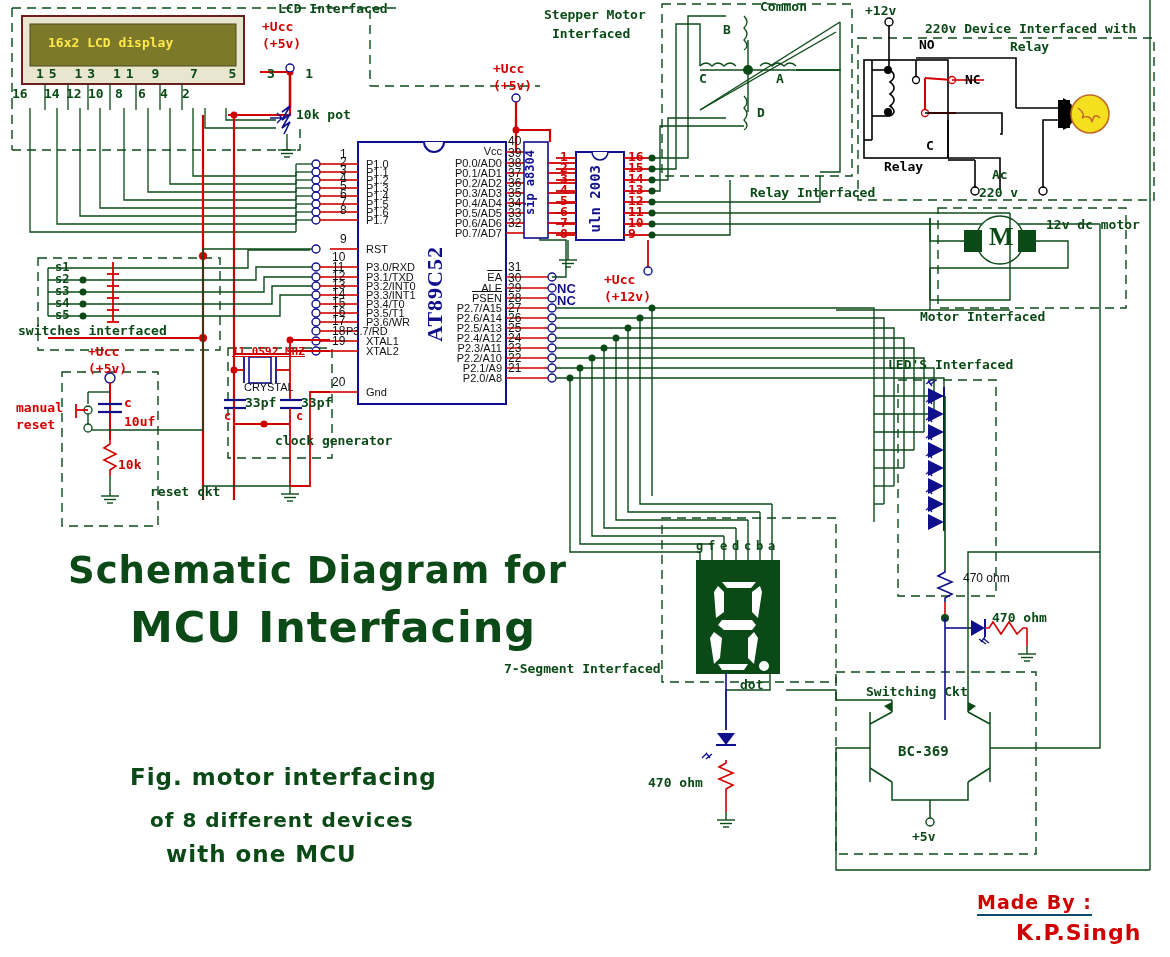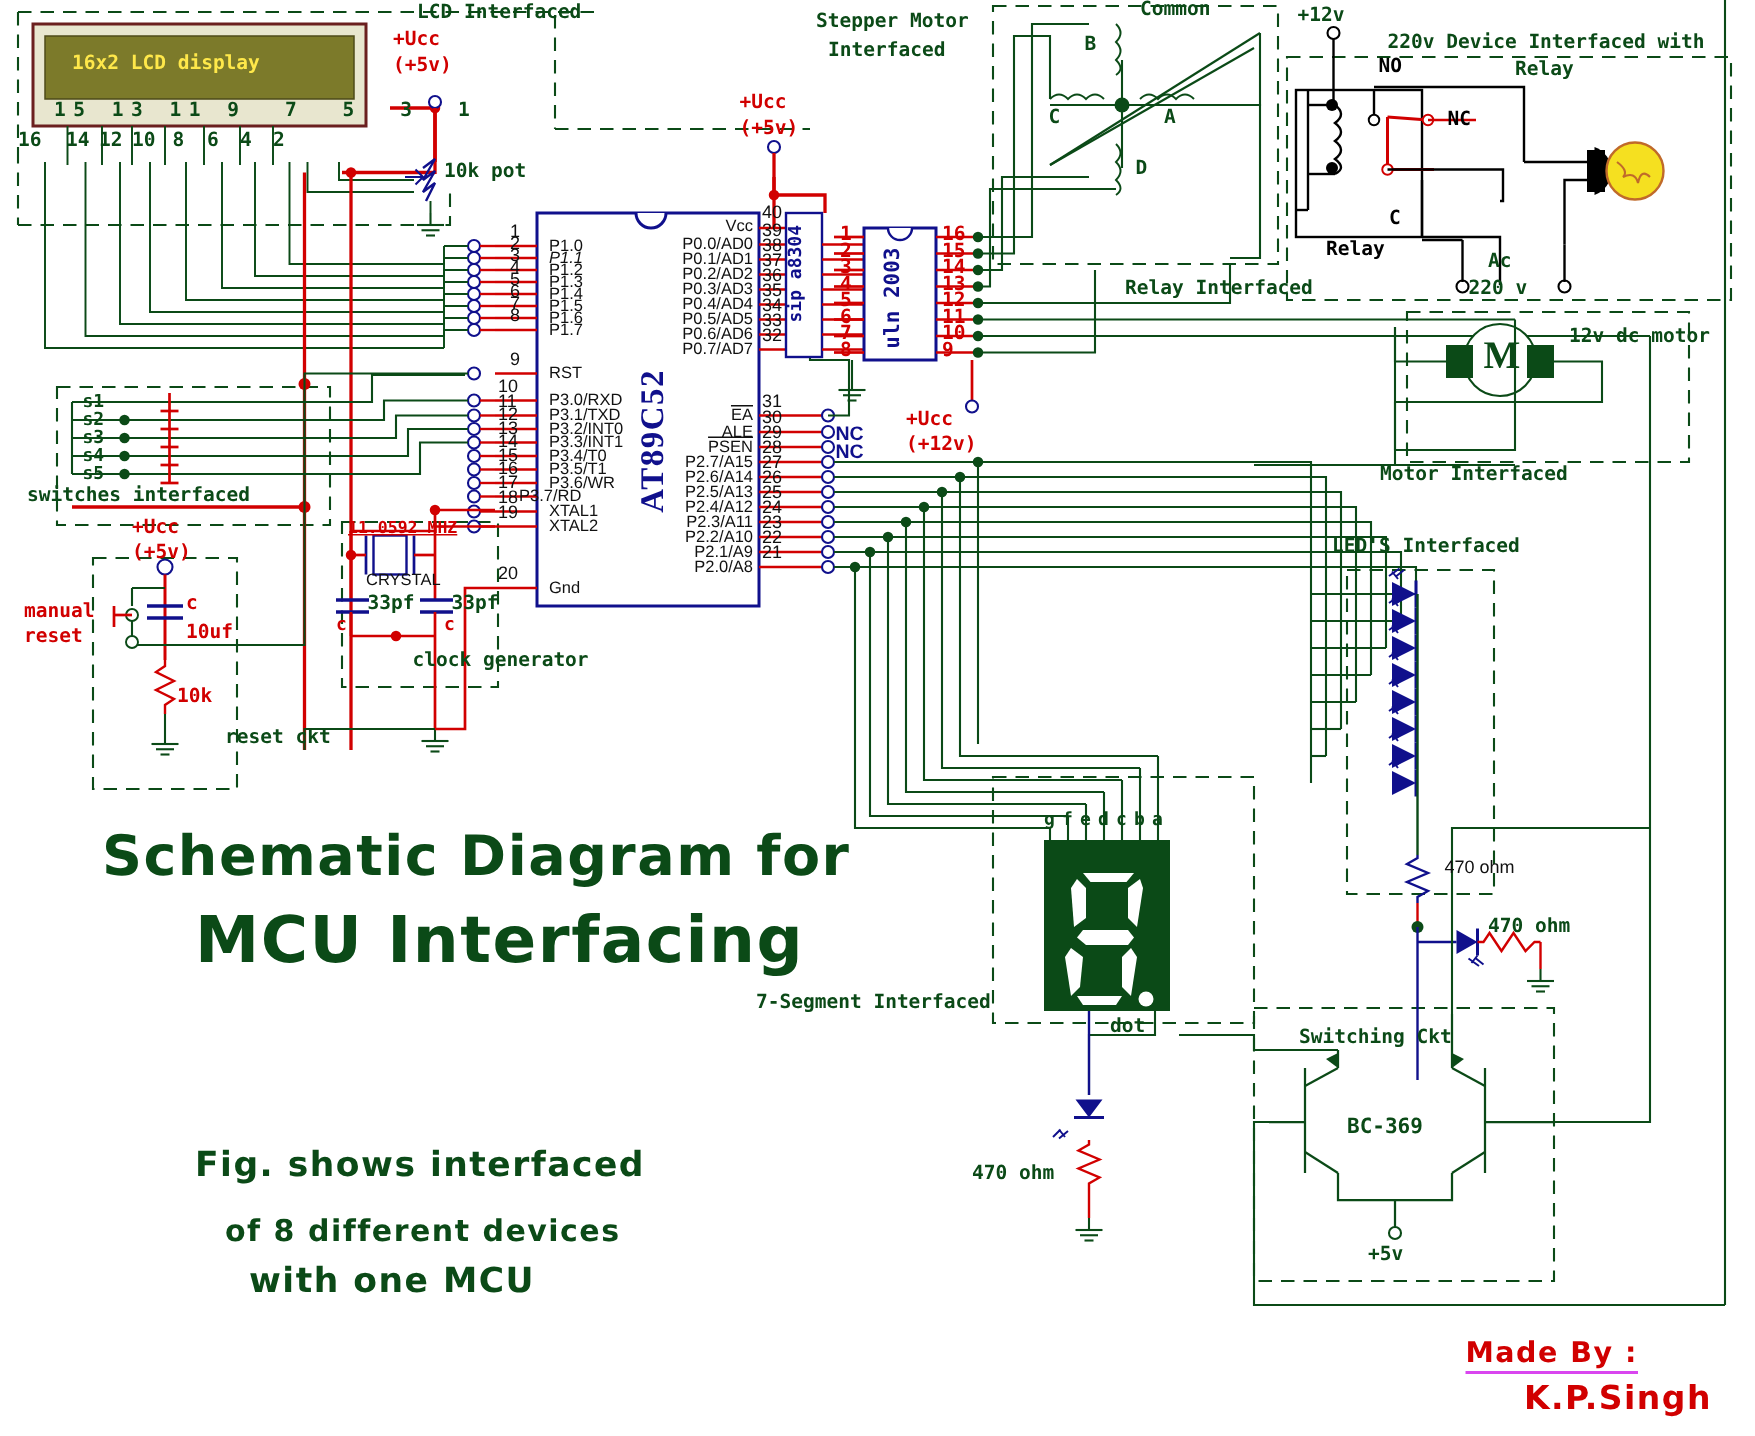--- a/index.html
+++ b/index.html
@@ -731,21 +731,21 @@
 <div class="lbl dgreenbold mono" style="left:301px;top:396px;font-size:13px;">33pf</div>
 <div class="lbl red mono" style="left:224px;top:410px;font-size:12px;font-weight:bold;">c</div>
 <div class="lbl red mono" style="left:296px;top:410px;font-size:12px;font-weight:bold;">c</div>
 <div class="lbl dgreenbold mono" style="left:275px;top:434px;font-size:13px;">clock generator</div>
 
 <div class="lbl serif" style="left:424px;top:246px;font-size:22px;font-weight:bold;color:#10108c;
      writing-mode:vertical-rl;transform:rotate(180deg);transform-origin:center;letter-spacing:1px;">AT89C52</div>
 
 <div id="mcu-left-pinnames">
       <div class="lbl sans" style="left: 366px; top: 159px; font-size: 11px; color: rgb(17, 17, 17);">P1.0</div>
-      <div class="lbl sans" style="left: 366px; top: 167px; font-size: 11px; color: rgb(17, 17, 17); font-style: italic;">P1.1</div>
+      <div class="lbl sans" style="left: 366px; top: 167px; font-size: 11px; color: rgb(17, 17, 17);">P1.1</div>
       <div class="lbl sans" style="left: 366px; top: 175px; font-size: 11px; color: rgb(17, 17, 17);">P1.2</div>
       <div class="lbl sans" style="left: 366px; top: 183px; font-size: 11px; color: rgb(17, 17, 17);">P1.3</div>
       <div class="lbl sans" style="left: 366px; top: 191px; font-size: 11px; color: rgb(17, 17, 17);">P1.4</div>
       <div class="lbl sans" style="left: 366px; top: 199px; font-size: 11px; color: rgb(17, 17, 17);">P1.5</div>
       <div class="lbl sans" style="left: 366px; top: 207px; font-size: 11px; color: rgb(17, 17, 17);">P1.6</div>
       <div class="lbl sans" style="left: 366px; top: 215px; font-size: 11px; color: rgb(17, 17, 17);">P1.7</div>
       <div class="lbl sans" style="left: 366px; top: 244px; font-size: 11px; color: rgb(17, 17, 17);">RST</div>
       <div class="lbl sans" style="left: 366px; top: 262px; font-size: 11px; color: rgb(17, 17, 17);">P3.0/RXD</div>
       <div class="lbl sans" style="left: 366px; top: 272px; font-size: 11px; color: rgb(17, 17, 17);">P3.1/TXD</div>
       <div class="lbl sans" style="left: 366px; top: 281px; font-size: 11px; color: rgb(17, 17, 17);">P3.2/INT0</div>
@@ -868,21 +868,21 @@
 <div class="lbl dgreenbold mono" style="left:768px;top:540px;font-size:12px;">a</div>
 <div class="lbl dgreenbold mono" style="left:648px;top:776px;font-size:13px;">470 ohm</div>
 
 <div class="lbl dgreenbold mono" style="left:866px;top:685px;font-size:13px;">Switching Ckt</div>
 <div class="lbl dgreenbold mono" style="left:898px;top:744px;font-size:14px;">BC-369</div>
 <div class="lbl dgreenbold mono" style="left:912px;top:830px;font-size:13px;">+5v</div>
 
 <div class="lbl title-font" style="left:68px;top:552px;font-size:37px;">Schematic Diagram for</div>
 <div class="lbl title-font" style="left:130px;top:606px;font-size:43px;">MCU Interfacing</div>
 
-<div class="lbl title-font" style="left:130px;top:766px;font-size:23px;">Fig. shows interfaced</div>
+<div class="lbl title-font" style="left:130px;top:766px;font-size:23px;">Fig. motor interfacing</div>
 <div class="lbl title-font" style="left:150px;top:810px;font-size:20px;">of 8 different devices</div>
 <div class="lbl title-font" style="left:166px;top:843px;font-size:23px;">with one MCU</div>
 
 <div class="lbl title-font" style="left:977px;top:893px;font-size:19px;color:#d10000;
-     border-bottom:2px solid #d946ef;padding-bottom:2px;">Made By :</div>
+     border-bottom:2px solid #0c4a6e;padding-bottom:2px;">Made By :</div>
 <div class="lbl title-font" style="left:1016px;top:922px;font-size:22px;color:#d10000;">K.P.Singh</div>
 
 </div>
 
 </body></html>

